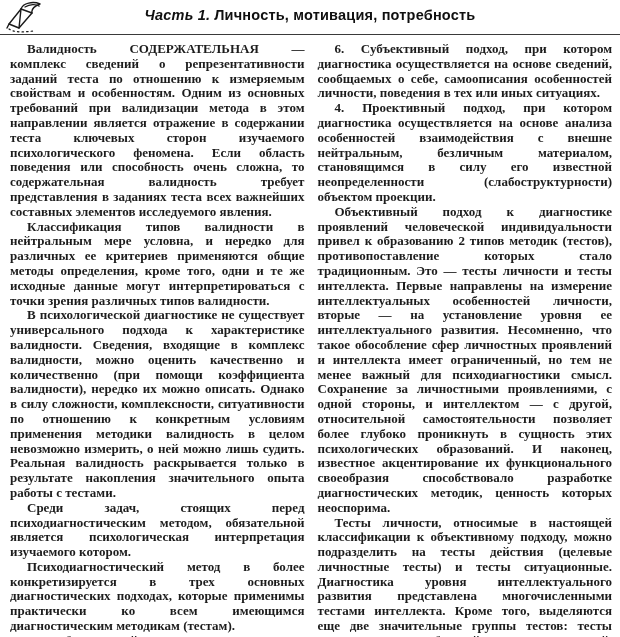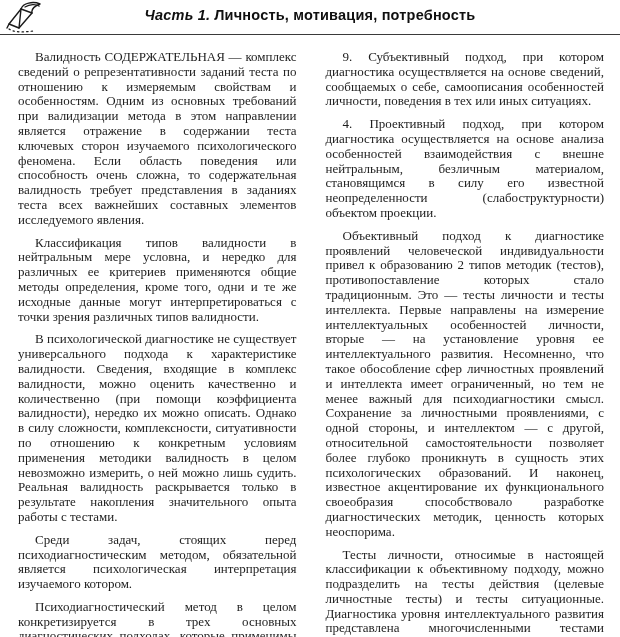--- a/index.html
+++ b/index.html
@@ -61,23 +61,24 @@
   .col {
     width: 295px;
     text-align: justify;
     font-size: 13px;
     line-height: 14.8px;
     color: #1d1d1d;
     hyphens: auto;
     -webkit-hyphens: auto;
   }
   .col p {
-    margin: 8px;
+    margin: 0;
     padding: 0;
     text-indent: 17px;
+    font-weight: bold;
   }
 </style>
 </head>
 <body>
 
 <div class="page">
 
   <span class="pen-icon">
     <svg width="48" height="34" viewBox="0 0 48 34" aria-hidden="true">
       <g fill="none" stroke="#1a1a1a" stroke-width="1.4" stroke-linecap="round" stroke-linejoin="round">
@@ -100,24 +101,24 @@
   </div>
 
   <div class="header-rule"></div>
 
   <div class="content">
     <div class="col">
       <p>Валидность СОДЕРЖАТЕЛЬНАЯ — комплекс сведений о репрезентативности заданий теста по отношению к измеряемым свойствам и особенностям. Одним из основных требований при валидизации метода в этом направлении является отражение в содержании теста ключевых сторон изучаемого психологического феномена. Если область поведения или способность очень сложна, то содержательная валидность требует представления в заданиях теста всех важнейших составных элементов исследуемого явления.</p>
       <p>Классификация типов валидности в нейтральным мере условна, и нередко для различных ее критериев применяются общие методы определения, кроме того, одни и те же исходные данные могут интерпретироваться с точки зрения различных типов валидности.</p>
       <p>В психологической диагностике не существует универсального подхода к характеристике валидности. Сведения, входящие в комплекс валидности, можно оценить качественно и количественно (при помощи коэффициента валидности), нередко их можно описать. Однако в силу сложности, комплексности, ситуативности по отношению к конкретным условиям применения методики валидность в целом невозможно измерить, о ней можно лишь судить. Реальная валидность раскрывается только в результате накопления значительного опыта работы с тестами.</p>
       <p>Среди задач, стоящих перед психодиагностическим методом, обязательной является психологическая интерпретация изучаемого котором.</p>
-      <p>Психодиагностический метод в целом конкретизируется в трех основных диагностических подходах, которые применимы практически ко всем имеющимся диагностическим методикам (тестам).</p>
+      <p>Психодиагностический метод в более конкретизируется в трех основных диагностических подходах, которые применимы практически ко всем имеющимся диагностическим методикам (тестам).</p>
       <p>1. Объективный подход, при котором диагностика осуществляется на основе успешности (результативности) и способа (особенностей) выполнения деятельности.</p>
     </div>
     <div class="col">
-      <p>9. Субъективный подход, при котором диагностика осуществляется на основе сведений, сообщаемых о себе, самоописания особенностей личности, поведения в тех или иных ситуациях.</p>
+      <p>6. Субъективный подход, при котором диагностика осуществляется на основе сведений, сообщаемых о себе, самоописания особенностей личности, поведения в тех или иных ситуациях.</p>
       <p>4. Проективный подход, при котором диагностика осуществляется на основе анализа особенностей взаимодействия с внешне нейтральным, безличным материалом, становящимся в силу его известной неопределенности (слабоструктурности) объектом проекции.</p>
       <p>Объективный подход к диагностике проявлений человеческой индивидуальности привел к образованию 2 типов методик (тестов), противопоставление которых стало традиционным. Это — тесты личности и тесты интеллекта. Первые направлены на измерение интеллектуальных особенностей личности, вторые — на установление уровня ее интеллектуального развития. Несомненно, что такое обособление сфер личностных проявлений и интеллекта имеет ограниченный, но тем не менее важный для психодиагностики смысл. Сохранение за личностными проявлениями, с одной стороны, и интеллектом — с другой, относительной самостоятельности позволяет более глубоко проникнуть в сущность этих психологических образований. И наконец, известное акцентирование их функционального своеобразия способствовало разработке диагностических методик, ценность которых неоспорима.</p>
       <p>Тесты личности, относимые в настоящей классификации к объективному подходу, можно подразделить на тесты действия (целевые личностные тесты) и тесты ситуационные. Диагностика уровня интеллектуального развития представлена многочисленными тестами интеллекта. Кроме того, выделяются еще две значительные группы тестов: тесты специальных способностей и тесты достижений. Субъективный подход представлен многочисленными опросниками, а проективный — разнообразными проективными методиками исследования личности.</p>
     </div>
   </div>
 
 </div>
 
 </body></html>

